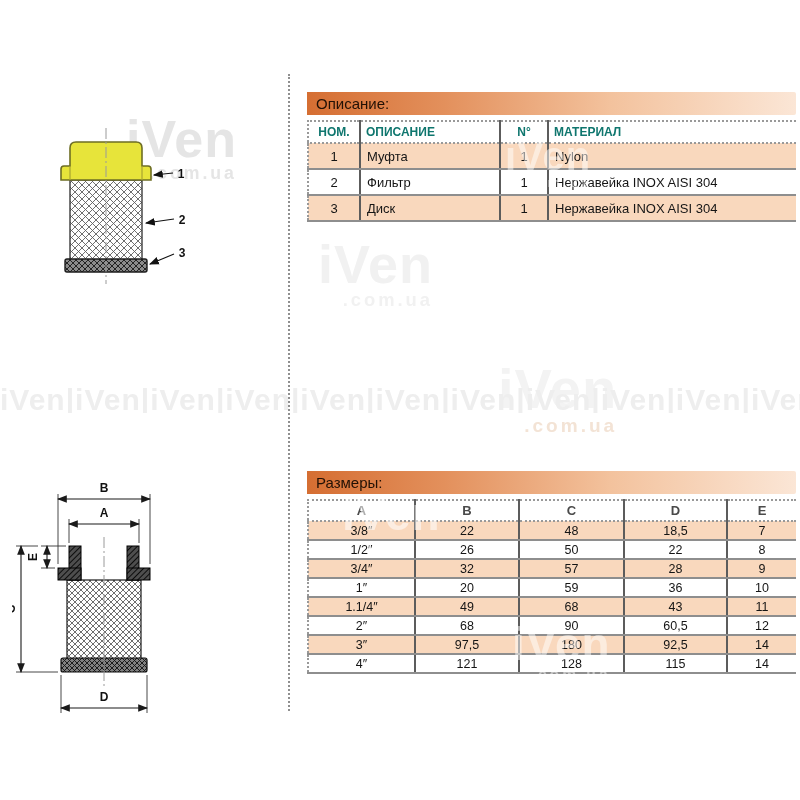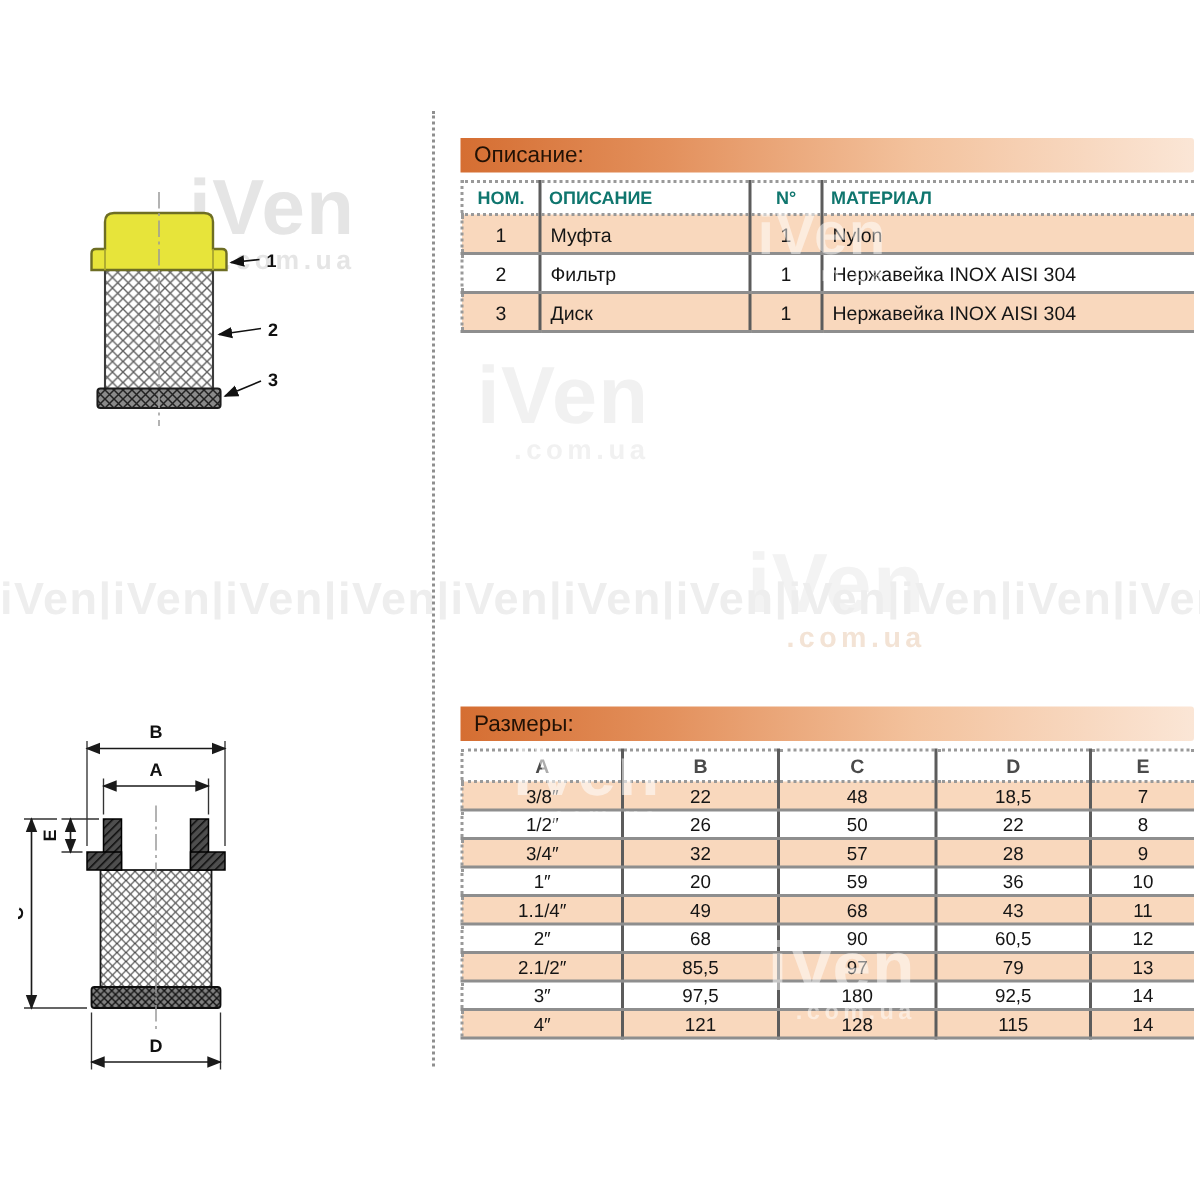--- a/index.html
+++ b/index.html
@@ -271,27 +271,20 @@
           <td>11</td>
         </tr>
         <tr>
           <td>2″</td>
           <td>68</td>
           <td>90</td>
           <td>60,5</td>
           <td>12</td>
         </tr>
         <tr>
-          <td>2.1/2″</td>
-          <td>85,5</td>
-          <td>97</td>
-          <td>79</td>
-          <td>13</td>
-        </tr>
-        <tr>
           <td>3″</td>
           <td>97,5</td>
           <td>180</td>
           <td>92,5</td>
           <td>14</td>
         </tr>
         <tr>
           <td>4″</td>
           <td>121</td>
           <td>128</td>

